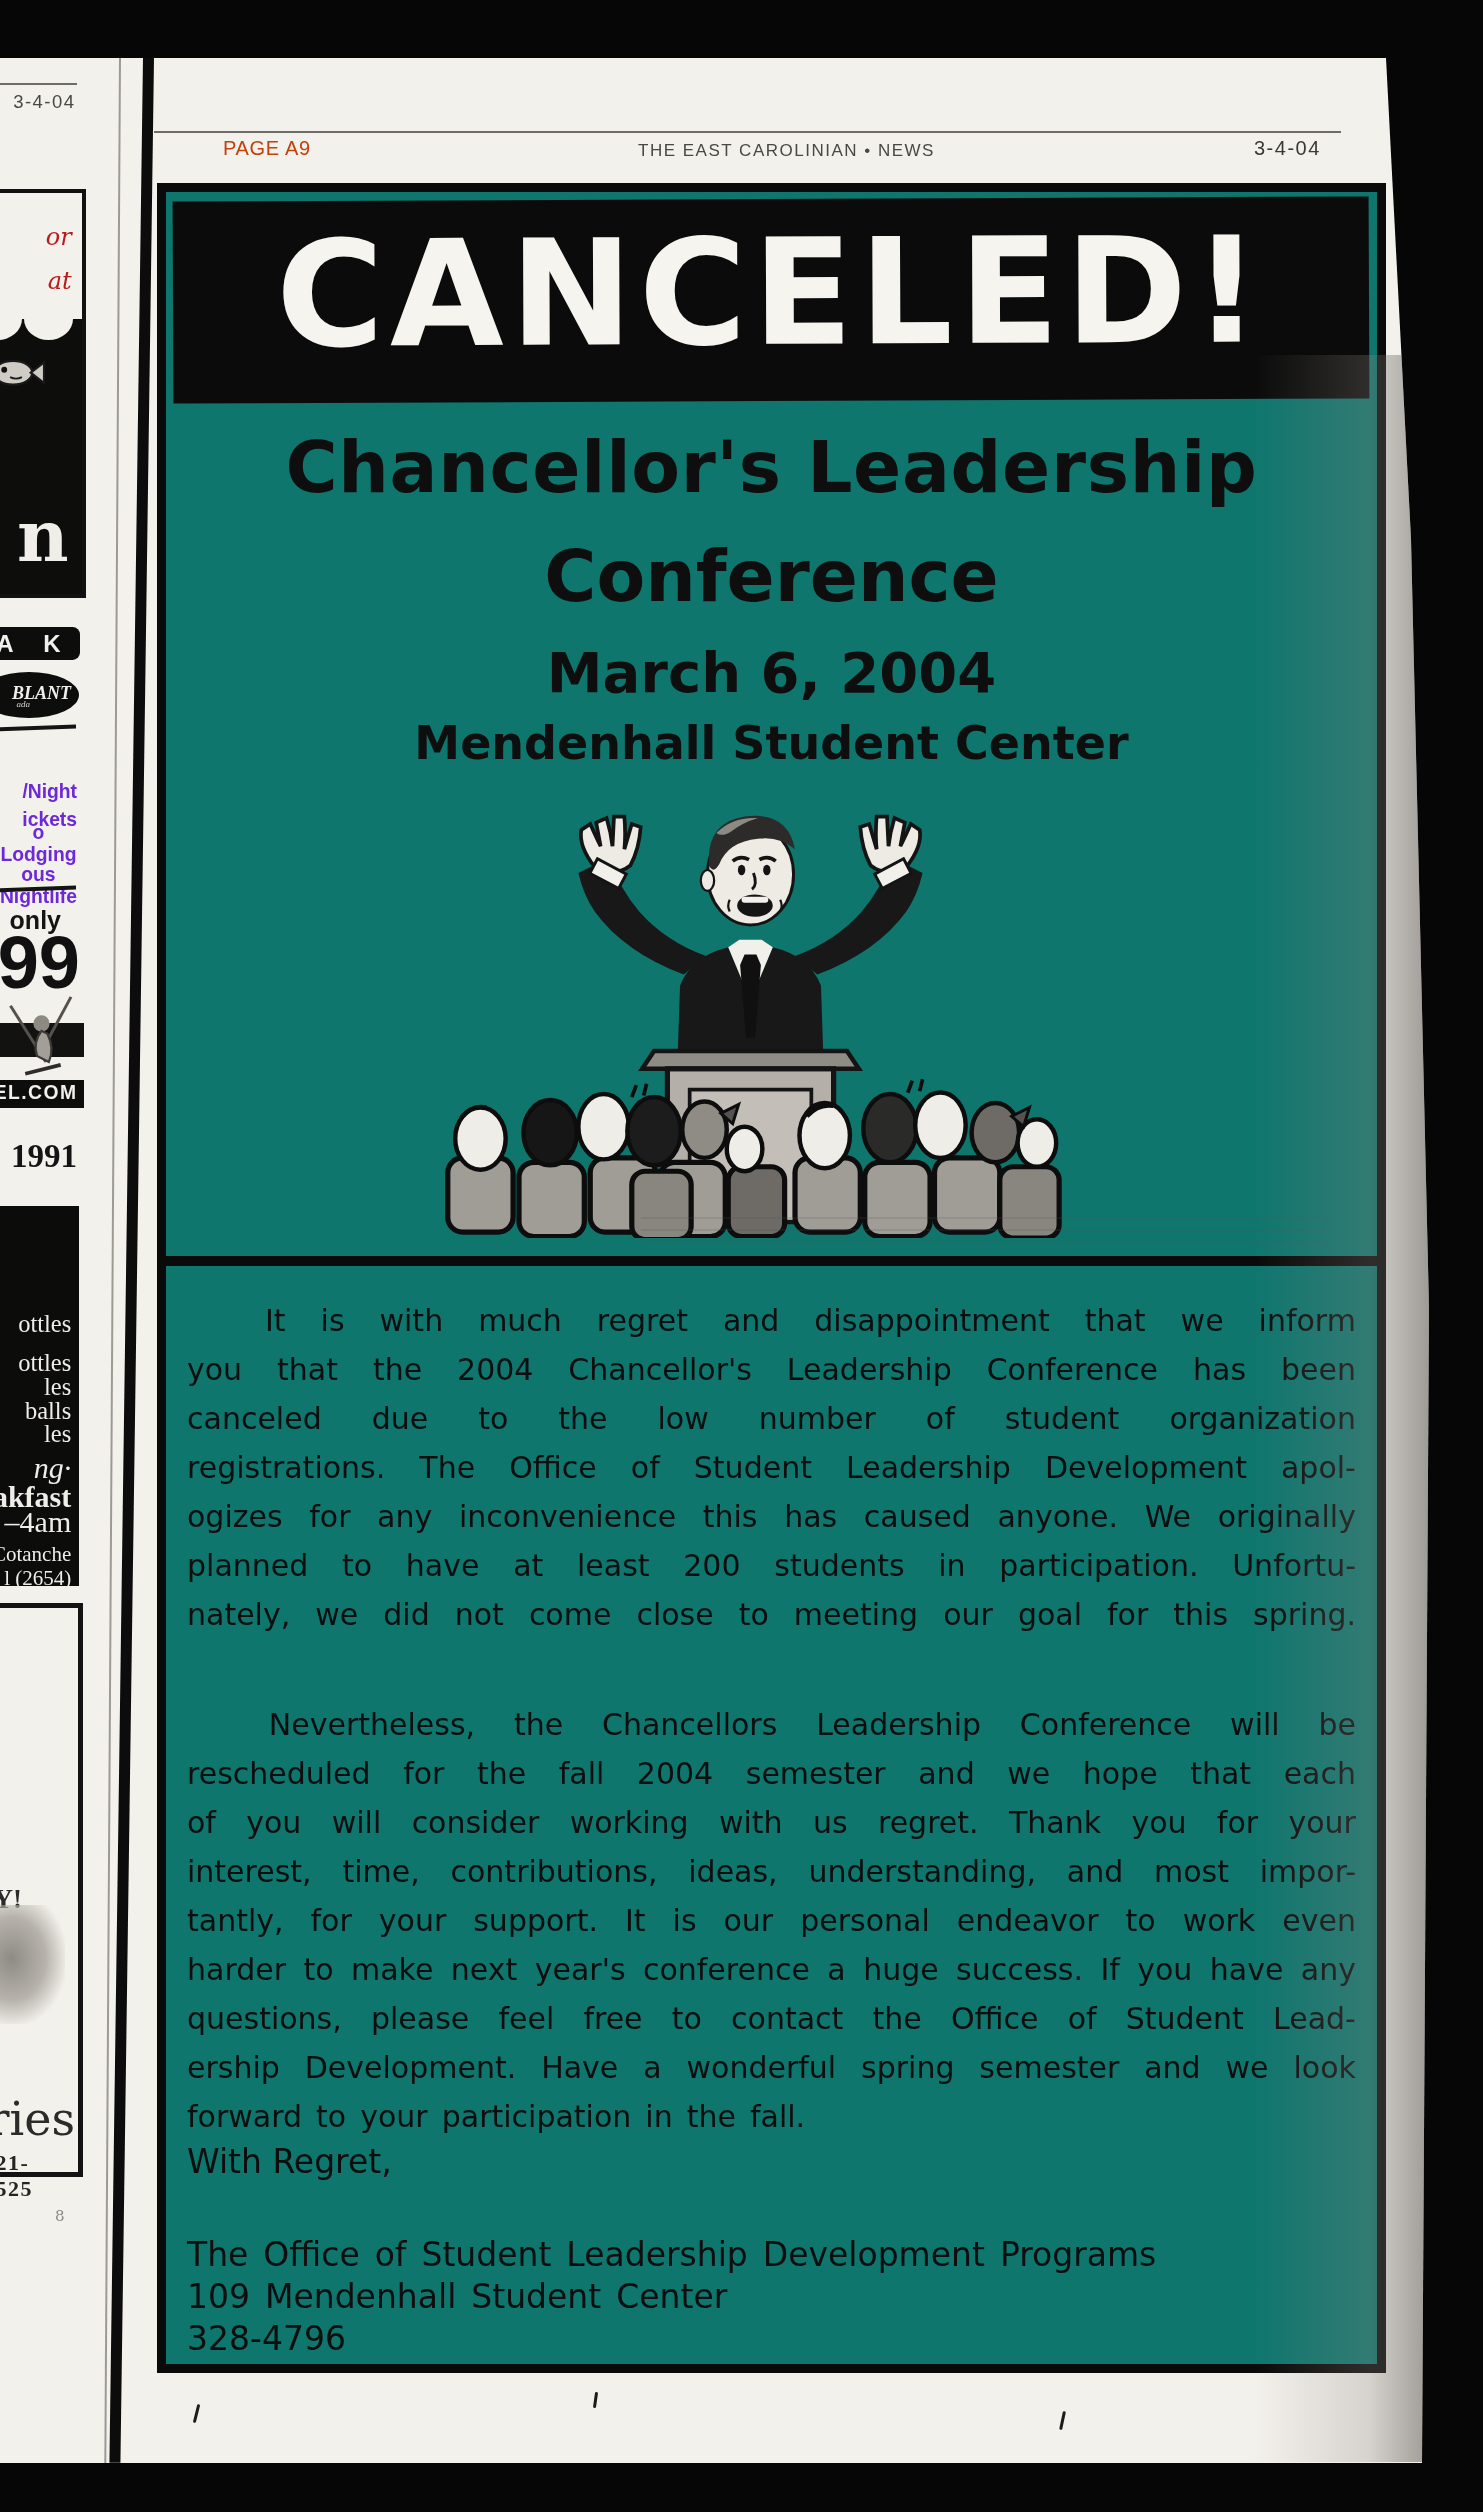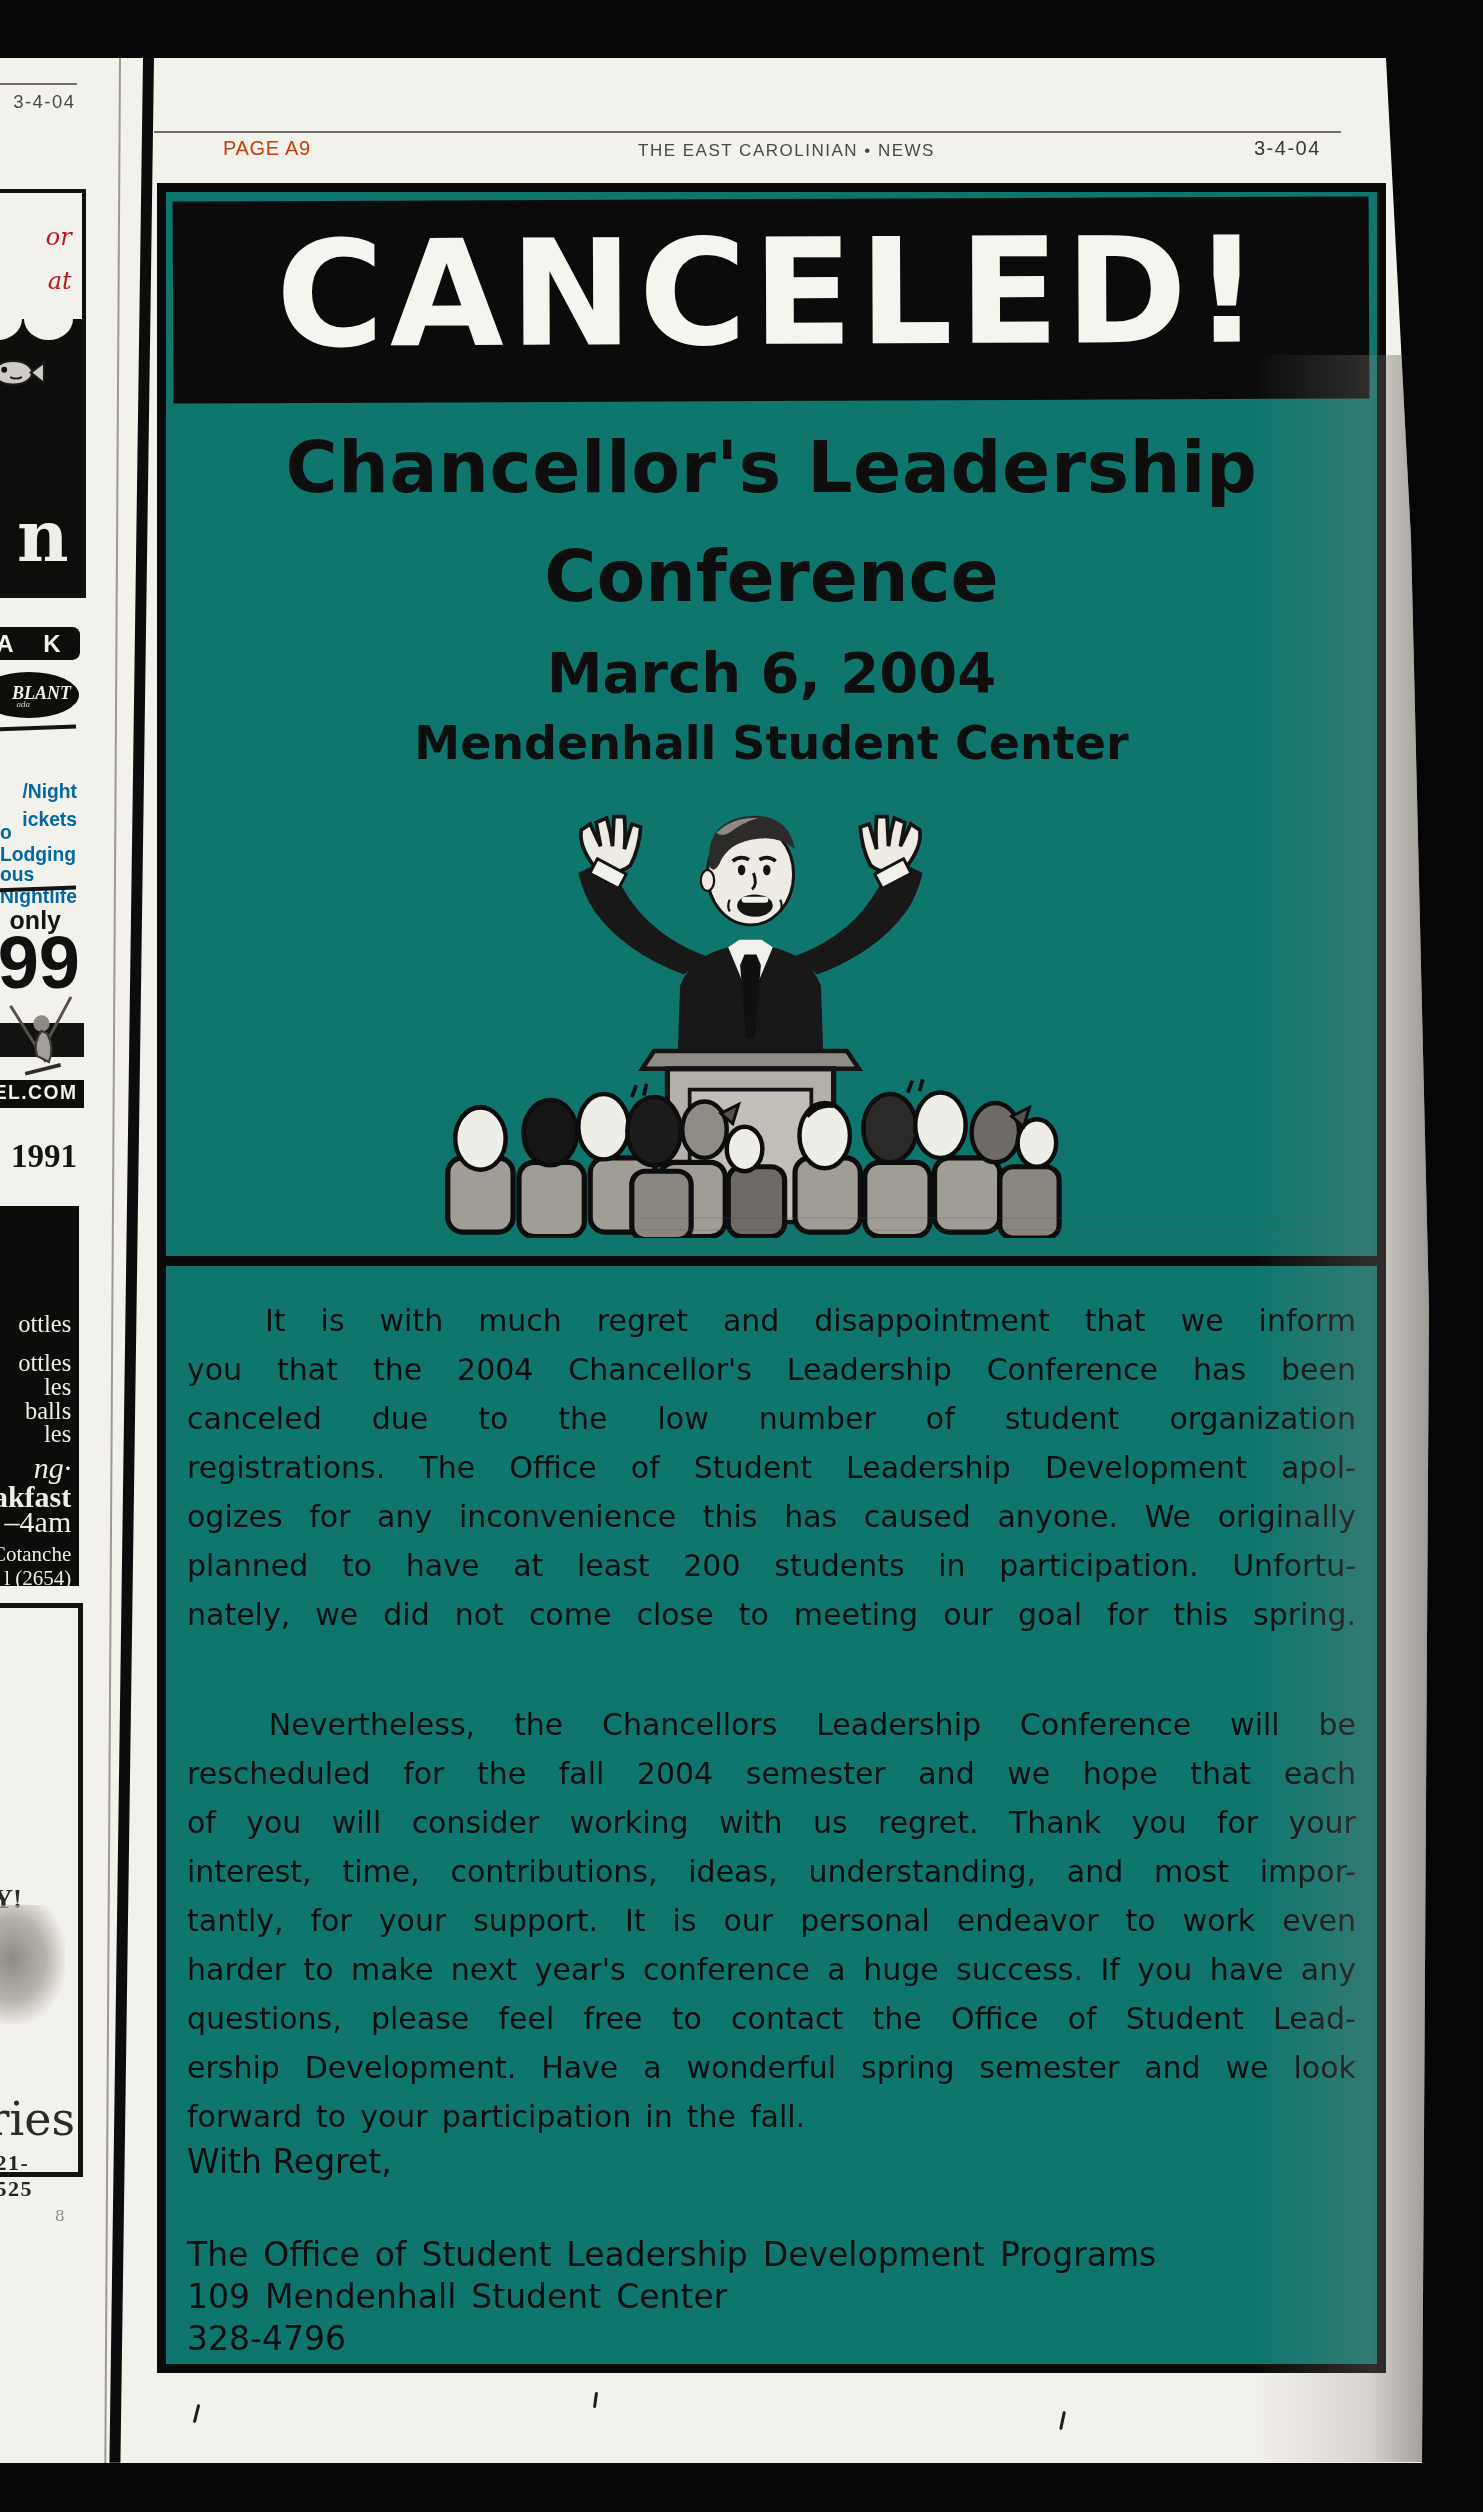--- a/index.html
+++ b/index.html
@@ -29,21 +29,21 @@
   .scallop1,.scallop2{position:absolute;top:-21px;width:49px;height:42px;border-radius:50%;background:#f3f1ec;}
   .scallop1{left:-9px;} .scallop2{left:42px;}
   .big-n{position:absolute;right:13.4px;top:182px;color:#f0eee9;font-family:"DejaVu Serif",serif;font-weight:bold;font-size:71px;line-height:1;}
   .ak-band{position:absolute;left:-15px;top:569px;width:95px;height:33px;background:#0d0d0c;border-radius:7.4px;}
   .ak-band span{position:absolute;right:7.4px;top:3px;color:#f2f0eb;font-family:"Liberation Sans",sans-serif;font-weight:bold;font-size:24px;letter-spacing:12px;}
   .oval{position:absolute;left:-21px;top:614px;width:96px;height:42px;background:#0d0d0c;border-radius:50%;border:2.2px solid #0d0d0c;}
   .oval .b{position:absolute;right:6px;top:9px;color:#f2f0eb;font-family:"Liberation Serif",serif;font-weight:bold;font-style:italic;font-size:18px;}
   .oval .s{position:absolute;right:47px;top:25px;color:#d8d5cf;font-family:"Liberation Serif",serif;font-style:italic;font-size:9px;}
   .squig{position:absolute;left:-7.4px;width:83px;height:3.7px;background:#141414;transform:skewY(-2deg);}
   .sq1{top:668px;} .sq2{top:829px;}
-  .bl{position:absolute;right:6px;font-family:"Liberation Sans",sans-serif;font-weight:bold;font-size:19.3px;color:#0369a1;}
+  .bl{position:absolute;right:6px;font-family:"Liberation Sans",sans-serif;font-weight:bold;font-size:19.3px;color:#6d28d9;text-align:center;}
   .bl1{top:723px;} .bl2{top:751px;} .bl3{top:764px;} .bl4{top:806px;}
   .only{position:absolute;right:22px;top:848px;font-family:"Liberation Sans",sans-serif;font-weight:bold;font-size:25px;color:#141414;}
   .price{position:absolute;right:3px;top:870px;font-family:"Liberation Sans",sans-serif;font-weight:bold;font-size:74px;line-height:.95;color:#111;}
   .ski-band{position:absolute;left:-7.4px;top:965px;width:91px;height:34px;background:#121210;}
   .skier{position:absolute;left:3px;top:933px;}
   .elcom{position:absolute;left:-7.4px;top:1022px;width:91px;height:28px;background:#0d0d0c;}
   .elcom span{position:absolute;right:6px;top:2.2px;color:#f2f0eb;font-family:"Liberation Sans",sans-serif;font-weight:bold;font-size:19.3px;letter-spacing:1.5px;}
   .yr1991{position:absolute;right:6px;top:1080px;font-family:"Liberation Serif",serif;font-weight:bold;font-size:33px;color:#141414;}
   .blackzone{position:absolute;left:-7.4px;top:1148px;width:86px;height:380px;background:#0c0c0b;}
   .wfrag{position:absolute;right:7.4px;color:#efede8;font-family:"Liberation Serif",serif;font-size:24.5px;}

